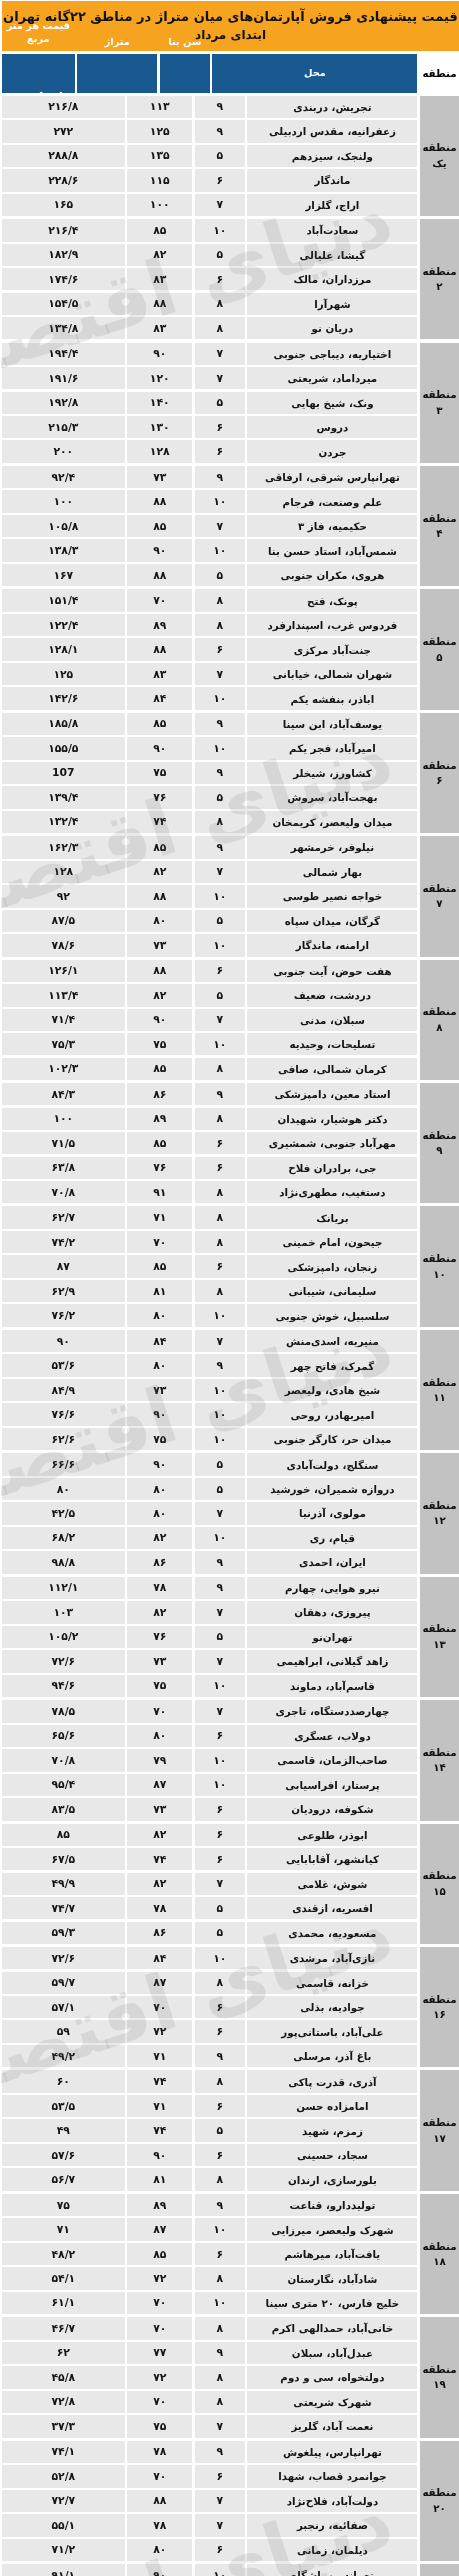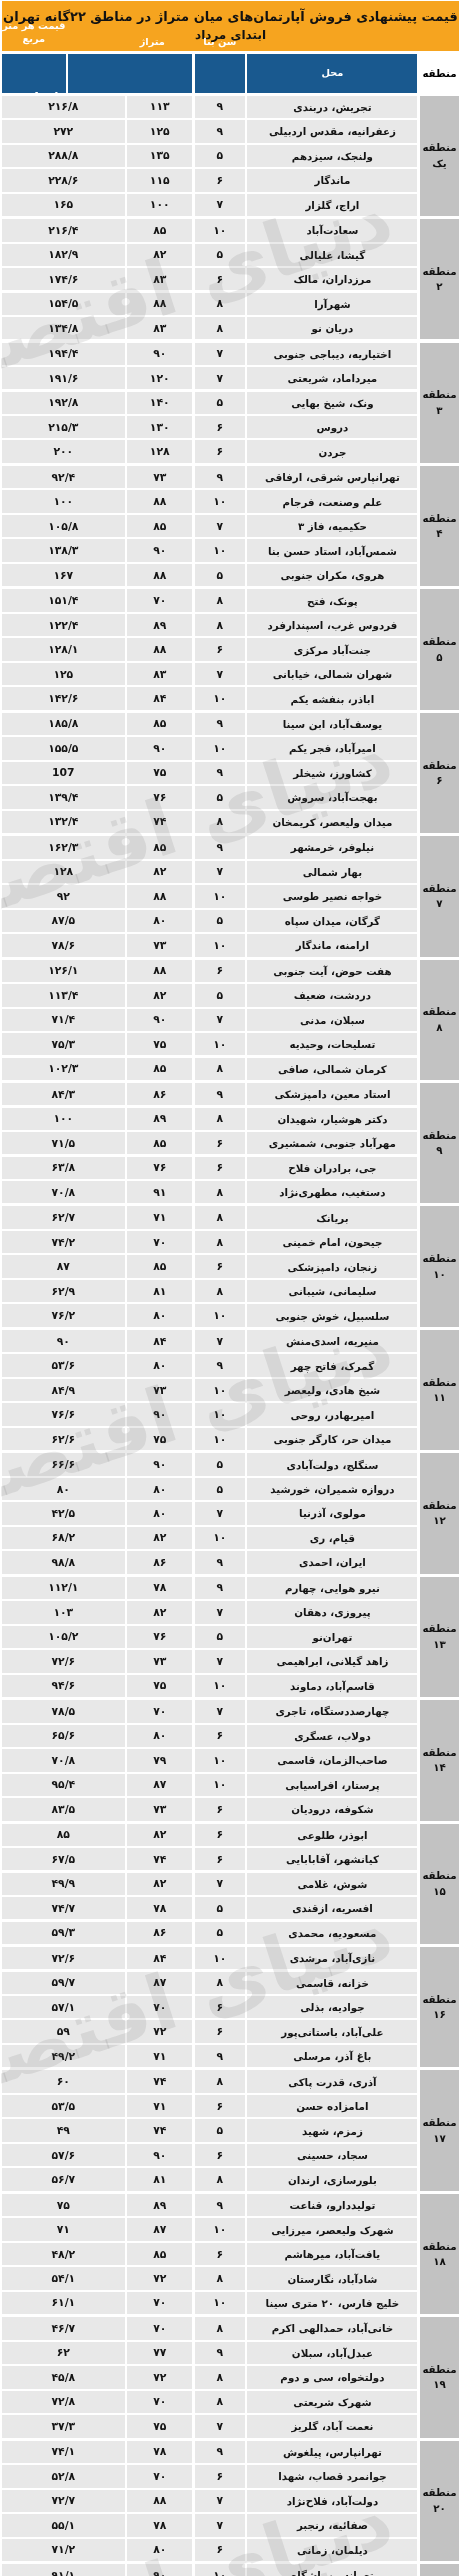--- a/index.html
+++ b/index.html
@@ -20,23 +20,23 @@
   
   .header-row{display:flex;gap:2.6px;margin-top:2.6px;height:39px;}
   .hcell{
     background:#19598F;color:#ffffff;font-weight:bold;text-align:center;
     display:flex;flex-direction:column;align-items:center;justify-content:center;
     line-height:1.35;
     gap:44px;
   }
   .hcell .hl1{font-size:9.8px;}
   .hcell .hl2{font-size:14px;}
-  .h-loc{width:170px;}
+  .h-loc{width:205px;}
   .h-age{width:50px;}
-  .h-area{width:80px;padding-left:44px;}
+  .h-area{width:80px;}
   .h-price{flex:1;}
   .h-region{
     width:39px;background:#ffffff;color:#000;font-weight:bold;font-size:10.3px;
     display:flex;align-items:center;justify-content:center;
   }
   
   #zones{margin-top:3.1px;}
   .zone{display:flex;gap:2.6px;margin-bottom:3.1px;}
   .zone-region{
     width:39px;background:#C2C2C2;color:#111;font-weight:bold;

